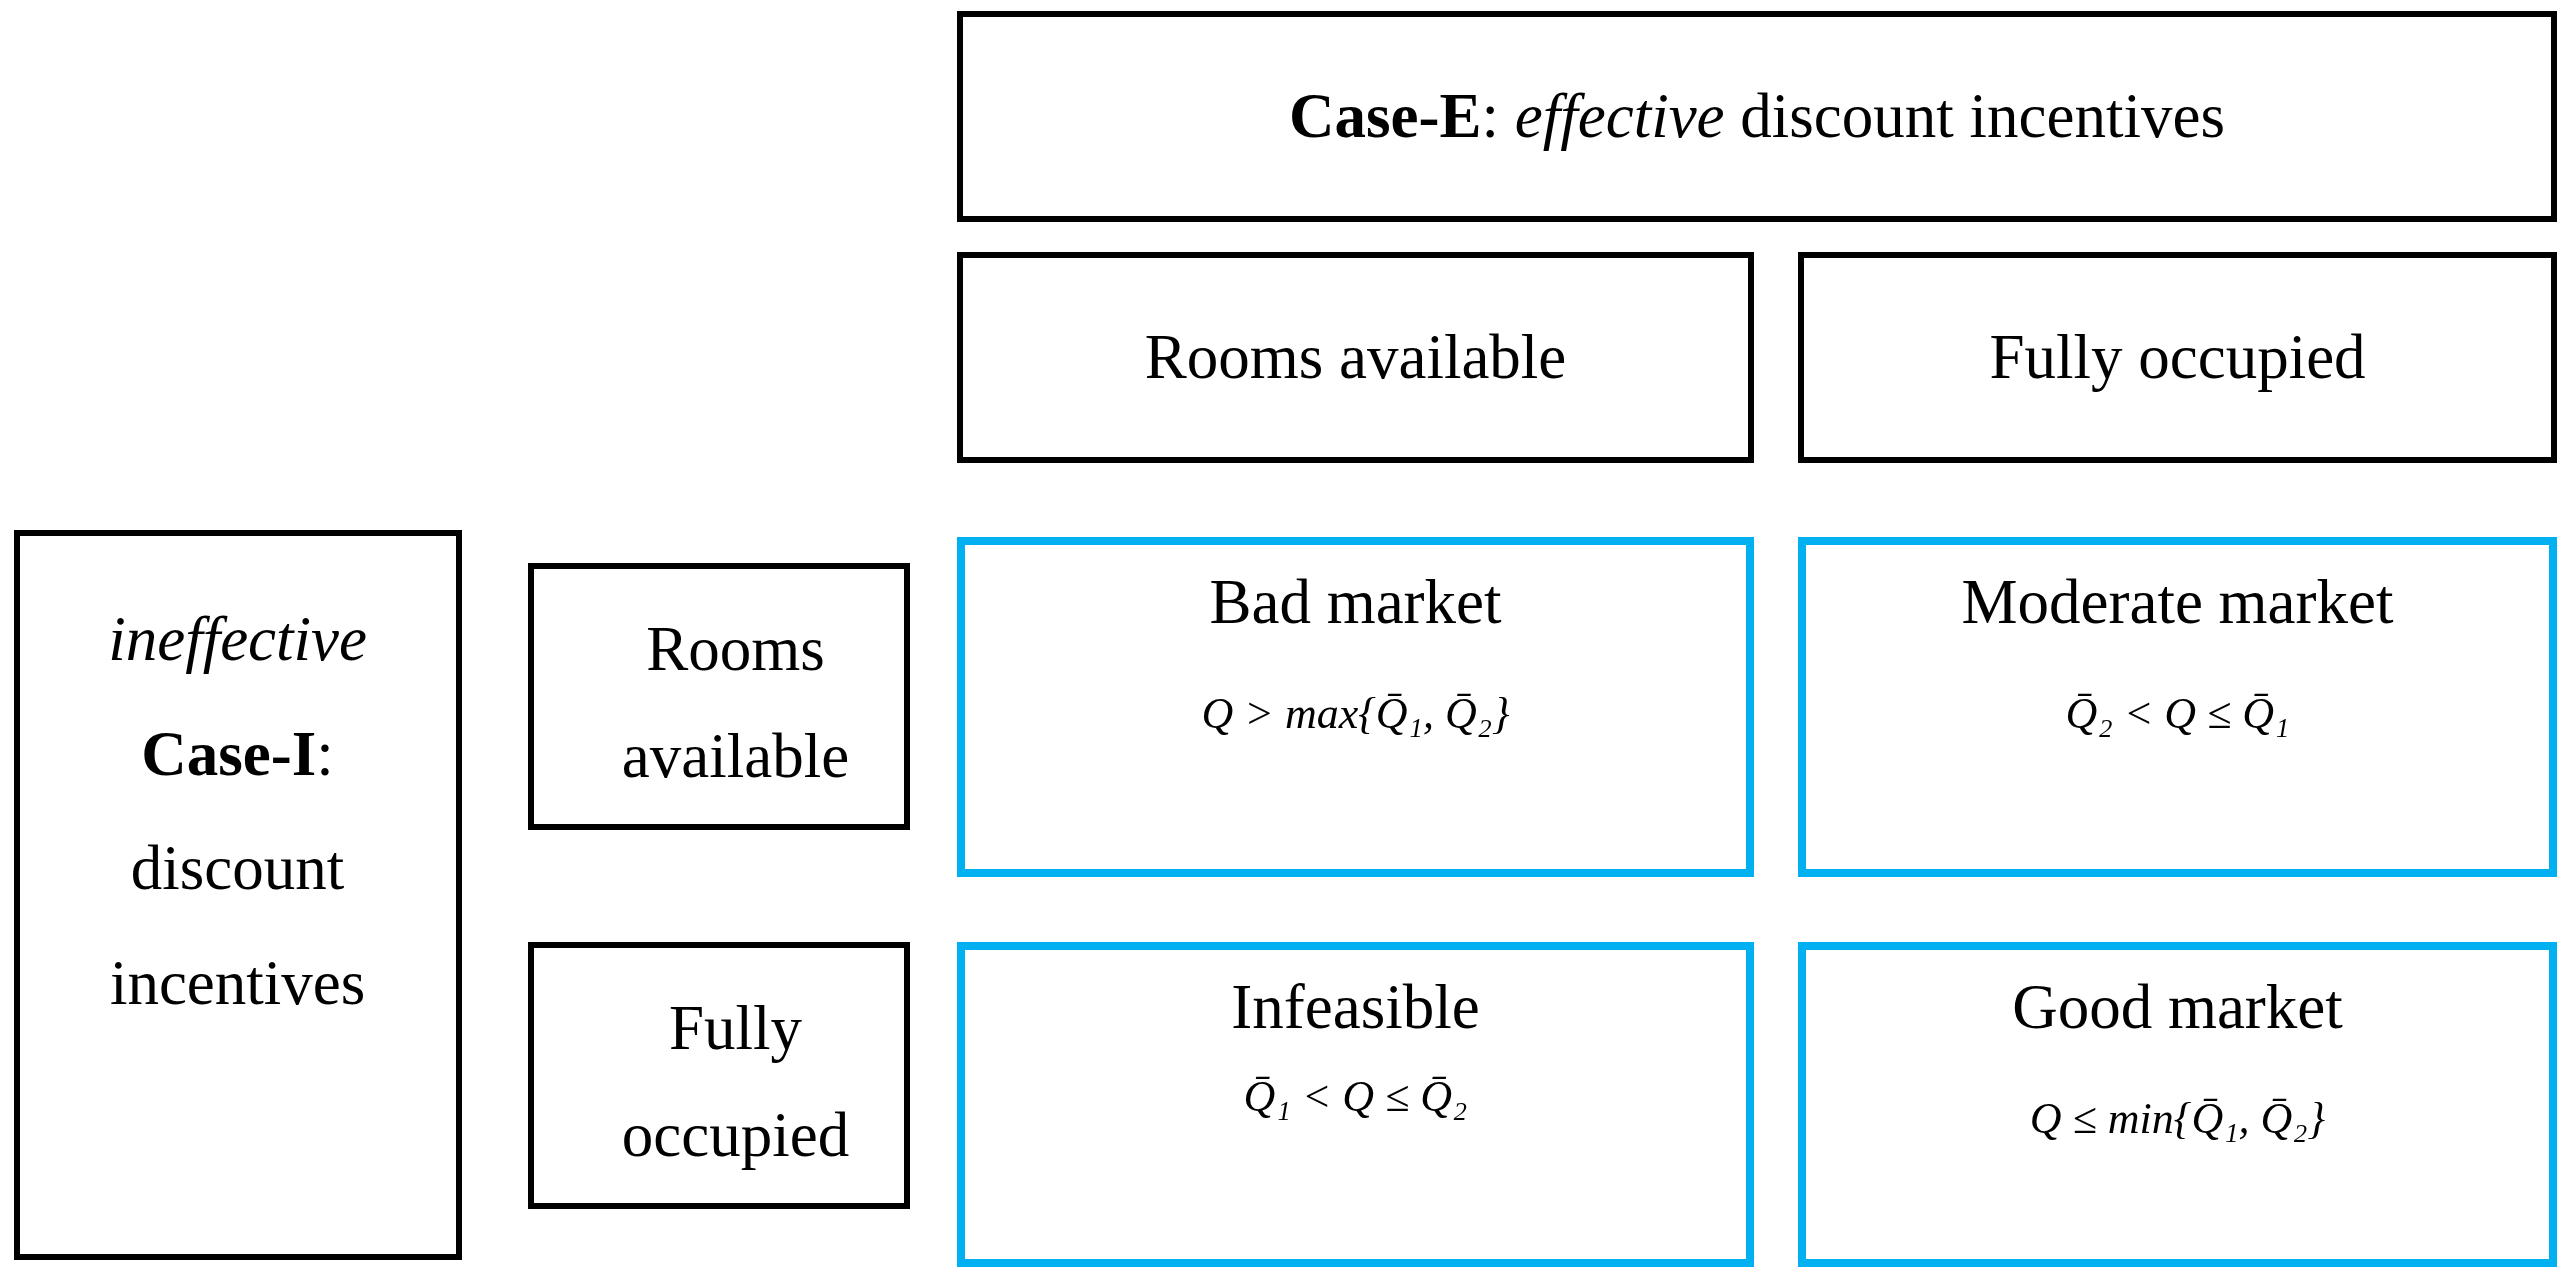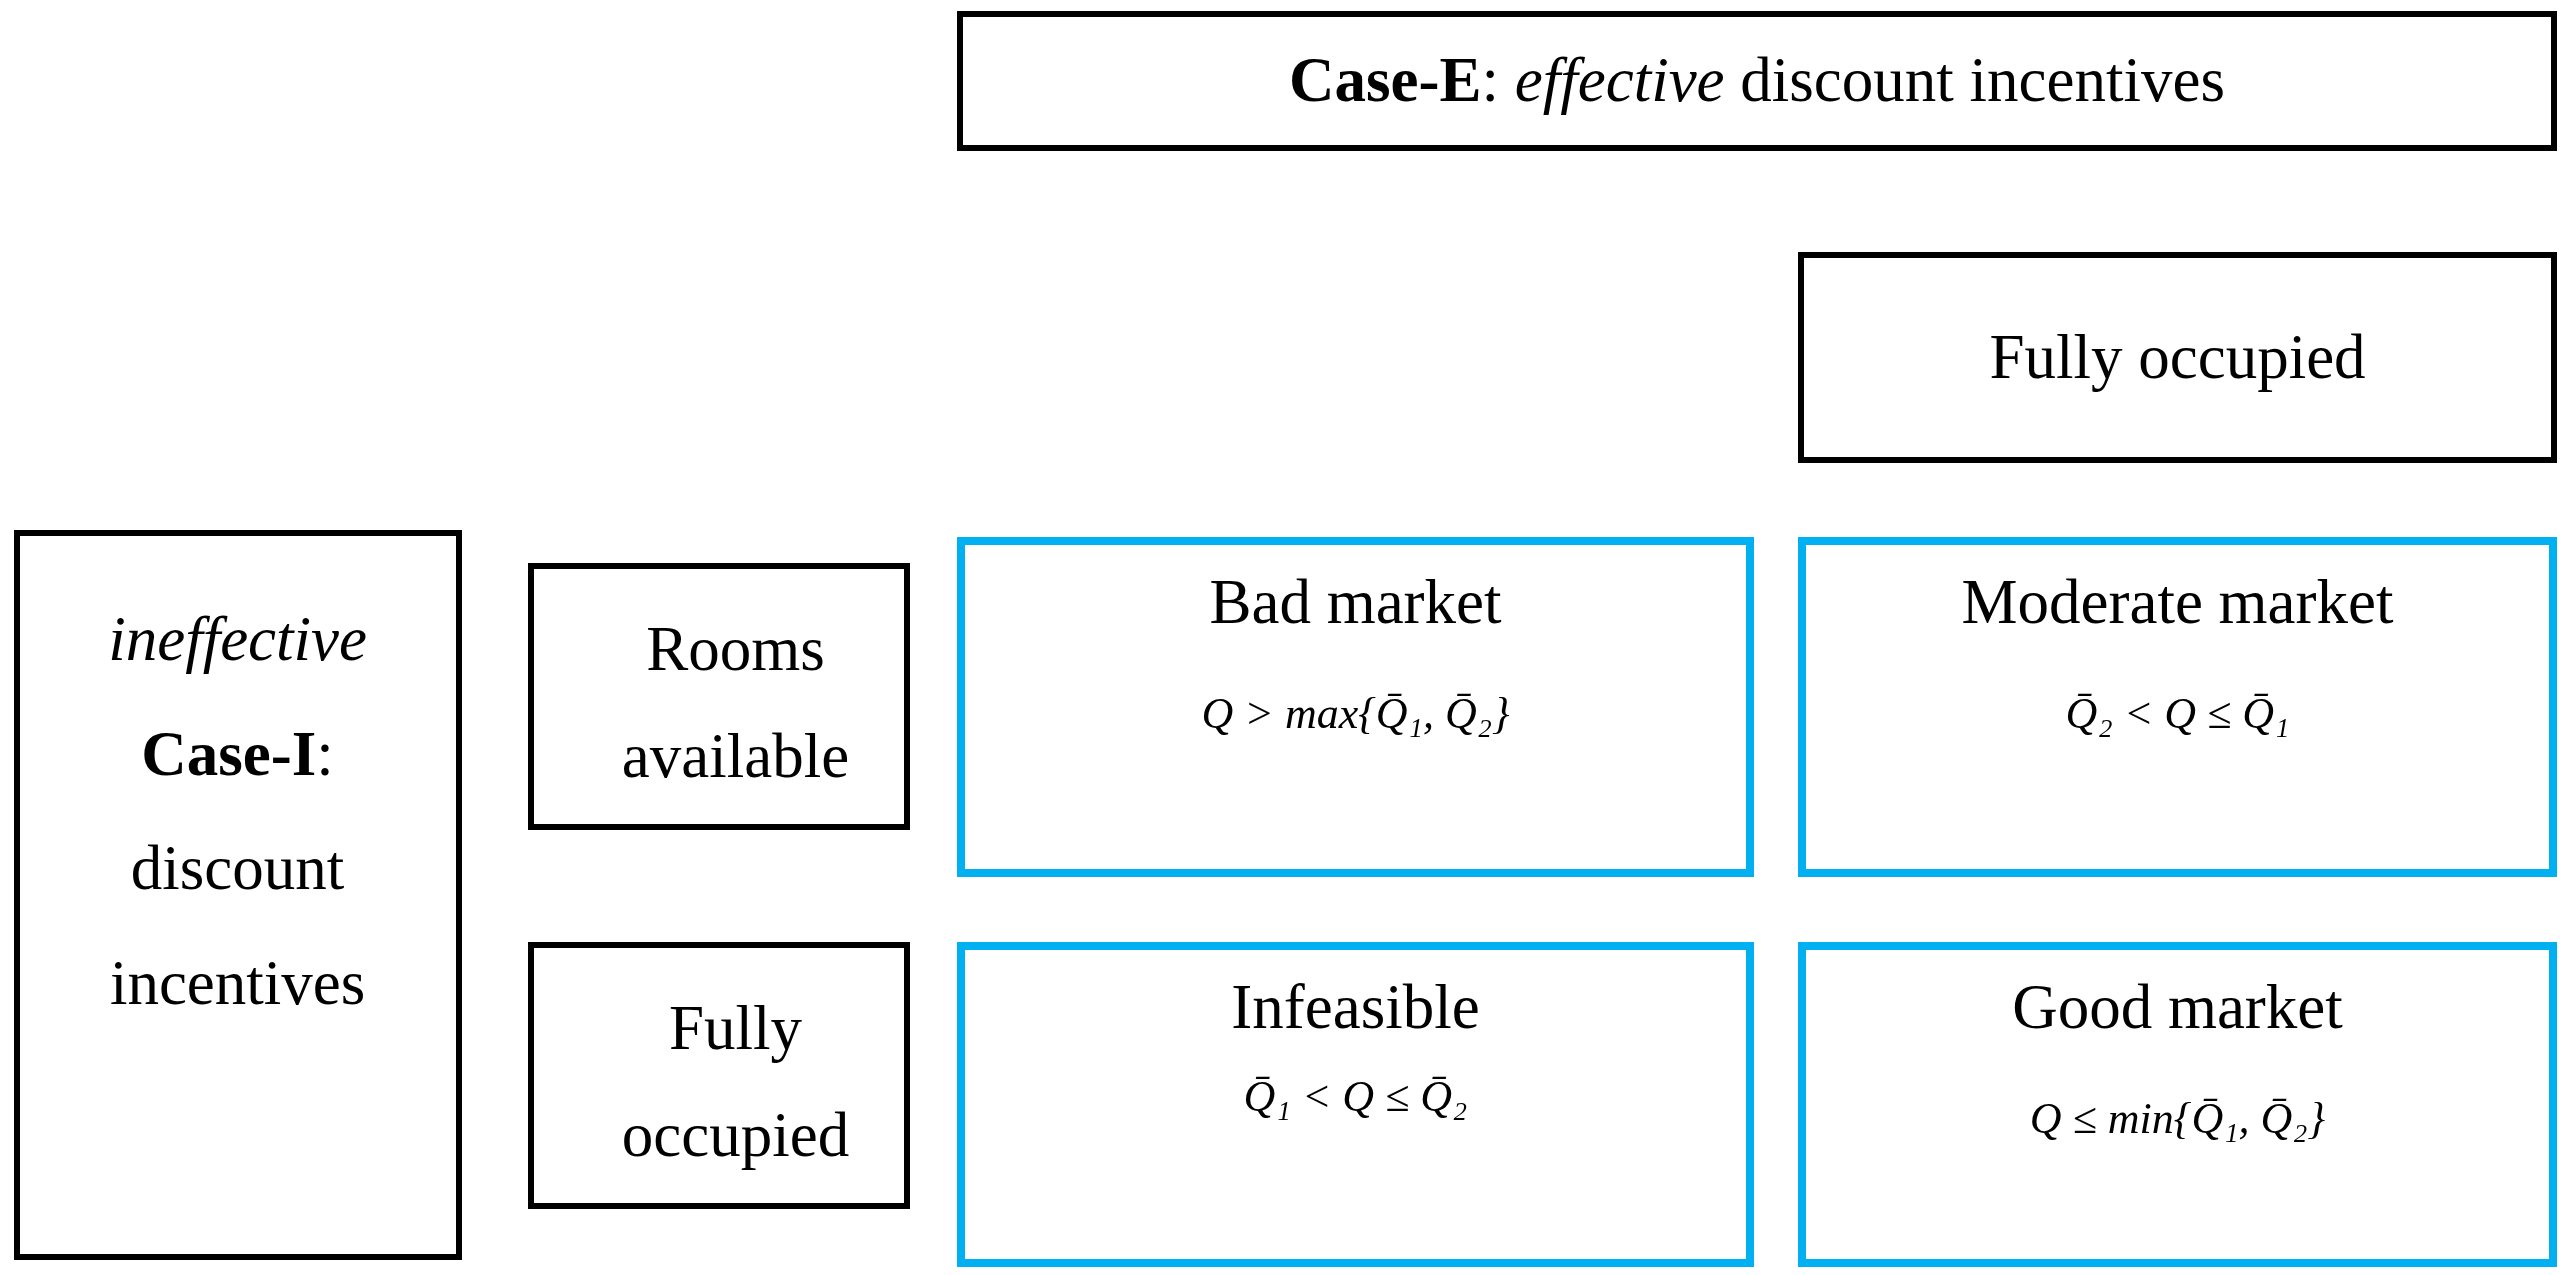--- a/index.html
+++ b/index.html
@@ -31,21 +31,21 @@
   }
   .bold   { font-weight: bold; }
   .italic { font-style: italic; }
   .formula {
     font-size: 44px;
     line-height: 1.3;
     font-style: italic;
     white-space: nowrap;
   }
 
-  #case-e-box      { left: 957px; top: 11px;   width: 1600px; height: 140px; }
+  #case-e-box      { left: 957px; top: 11px;   width: 1600px; height: 211px; }
   #col-hdr-rooms   { left: 957px; top: 252px;  width: 797px; height: 211px; }
   #col-hdr-fully   { left: 1798px; top: 252px;  width: 759px; height: 211px; }
 
   #case-i-box {
     left: 13.6px; top: 530px; width: 448px; height: 730px;
     justify-content: flex-start; padding-top: 46px;
   }
   #case-i-box .label { line-height: 1.82; }
 
   .row-hdr { justify-content: center; padding-top: 13.6px; padding-left: 33px; }
@@ -63,20 +63,23 @@
 <body>
 
 <div class="canvas">
 
   <div class="box black-box center" id="case-e-box">
     <div class="label">
       <span class="bold">Case-E</span><span>: </span><span class="italic">effective</span><span> discount incentives</span>
     </div>
   </div>
 
+  <div class="box black-box center" id="col-hdr-rooms">
+    <div class="label">Rooms available</div>
+  </div>
   <div class="box black-box center" id="col-hdr-fully">
     <div class="label">Fully occupied</div>
   </div>
 
   <div class="box black-box" id="case-i-box">
     <div class="label italic">ineffective</div>
     <div class="label">
       <span class="bold">Case-I</span><span>:</span>
     </div>
     <div class="label">discount</div>

